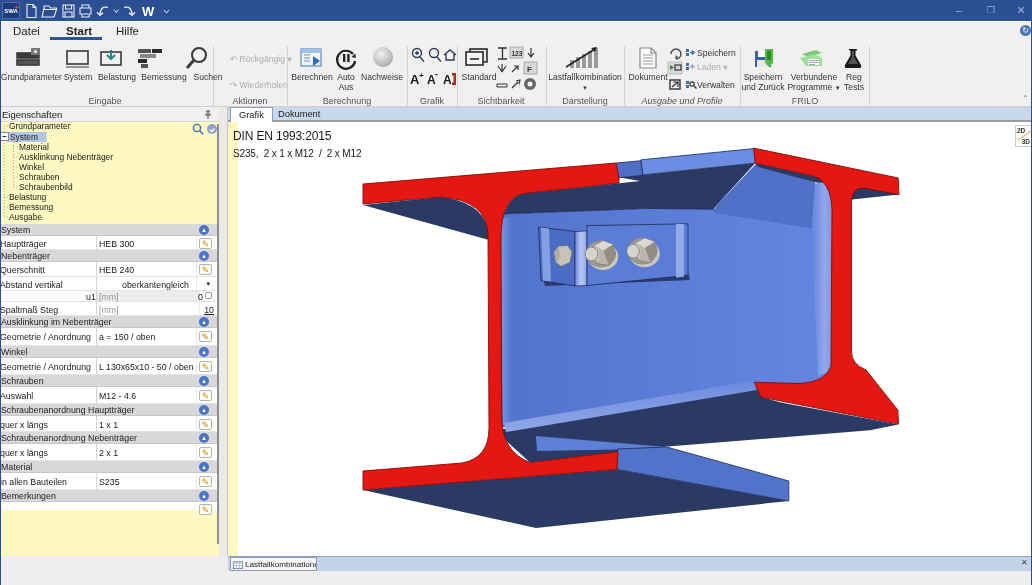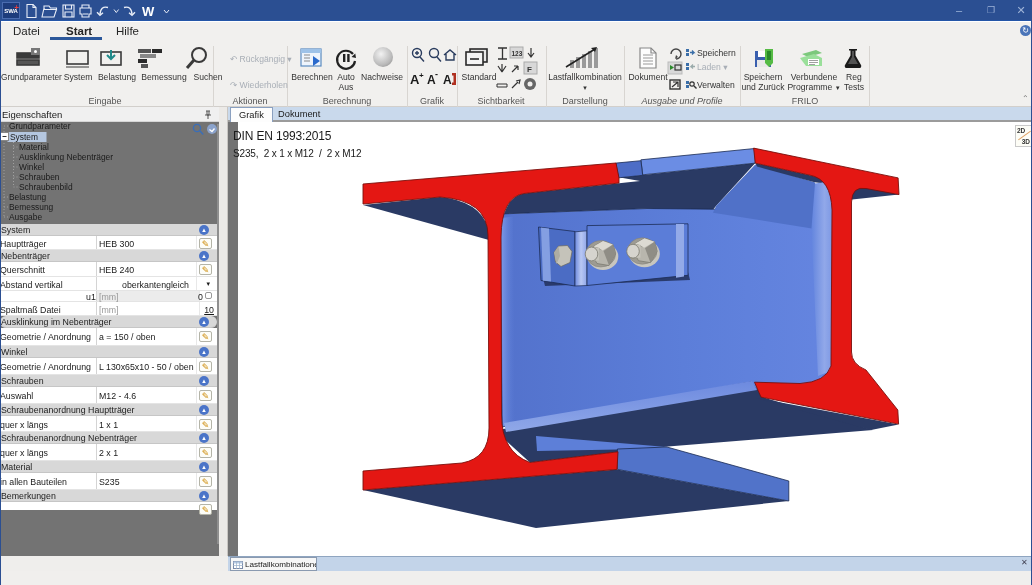--- a/index.html
+++ b/index.html
@@ -18,21 +18,21 @@
   .rtab { position:absolute; top:3px; font-size:11.5px; color:#262626; }
   .rtab.sel { font-weight:bold; }
   .rtabline { position:absolute; left:50px; top:15px; width:52px; height:2.5px; background:#2b579a; }
   .rsep { position:absolute; top:24px; height:62px; width:1px; background:#d8d5d1; }
   .rlabel { position:absolute; top:74px; font-size:9px; color:#555; text-align:center; }
   .rbtnlab { position:absolute; top:50px; font-size:8.6px; color:#333; text-align:center; }
   .rico { position:absolute; }
   .gray { color:#a8aeb6 !important; }
 
   
-  #lpanel { position:absolute; left:0; top:107px; width:238px; height:478px; background:#737373; }
+  #lpanel { position:absolute; left:0; top:107px; width:238px; height:478px; background:#fef9c3; }
   #lphead { position:absolute; left:0; top:0; width:219px; height:15px; background:#f0f0f0; border-bottom:1px solid #d6d6d6; font-size:9.5px; color:#1a1a1a; padding-left:2px; line-height:15px; }
   .treeitem { position:absolute; font-size:8.4px; color:#1a1a1a; white-space:nowrap; line-height:10px; }
   .gridhdr { position:absolute; left:0; width:217px; background:#d8d8d8; font-size:8.8px; color:#1c1c1c; padding-left:1px; border-bottom:1px solid #c6c6c6; }
   .gridrow { position:absolute; left:0; width:217px; font-size:8.8px; color:#1a1a1a; border-bottom:1px solid #e4e4e4; background:#fff; }
   .glab { position:absolute; left:0px; top:2px; white-space:nowrap; }
   .gval { position:absolute; left:99px; top:2px; white-space:nowrap; }
   .gcell { position:absolute; left:96px; top:0; bottom:0; width:101px; border-left:1px solid #d4d4d4; border-right:1px solid #e8e8e8; }
   .chev { position:absolute; right:8px; width:10px; height:10px; border-radius:50%; background:#4a74c8; color:#fff; font-size:6px; text-align:center; line-height:10px; }
   .editic { position:absolute; right:5px; width:13px; height:11px; background:#fdfdf8; border:1px solid #b4b4a8; border-radius:2px; font-size:9px; line-height:10px; text-align:center; color:#cc8800; }
   #lscroll { position:absolute; left:217px; top:124px; width:2px; height:420px; background:#8f8f8f; }
@@ -404,26 +404,26 @@
         <span style="position:absolute;right:7px;top:2.5px;font-size:7px;">▾</span>
       </div>
     <div class="gridrow" style="top:184px;height:11px;">
         <span class="glab" style="left:86px;top:1px;">u1</span>
         <span class="gcell" style="background:#ececec;width:104px;"></span>
         <span class="gval" style="top:1px;color:#999;">[mm]</span>
         <span style="position:absolute;right:14px;top:1px;">0</span>
         <span style="position:absolute;right:5px;top:1px;width:7px;height:7px;background:#fff;border:1px solid #999;border-radius:2px;"></span>
       </div>
     <div class="gridrow" style="top:195px;height:14px;">
-        <span class="glab" style="top:2.5px;">Spaltmaß Datei</span>
+        <span class="glab" style="top:2.5px;">Spaltmaß Steg</span>
         <span class="gcell" style="width:104px;"></span>
         <span class="gval" style="top:2.5px;color:#999;">[mm]</span>
         <span style="position:absolute;right:3px;top:2.5px;text-decoration:underline;">10</span>
       </div>
-    <div class="gridhdr" style="top:209px;height:12px;line-height:12px;border-radius:6px;">Ausklinkung im Nebenträger<span class="chev" style="top:1px;">▲</span></div>
+    <div class="gridhdr" style="top:209px;height:12px;line-height:12px;">Ausklinkung im Nebenträger<span class="chev" style="top:1px;">▲</span></div>
     <div class="gridrow" style="top:221px;height:18px;">
         <span class="glab" style="top:3.5px;">Geometrie / Anordnung</span>
         <span class="gcell"></span>
         <span class="gval" style="top:3.5px;">a = 150 / oben</span>
         <span class="editic" style="top:2.5px;">✎</span>
       </div>
     <div class="gridhdr" style="top:239px;height:12px;line-height:12px;">Winkel<span class="chev" style="top:1px;">▲</span></div>
     <div class="gridrow" style="top:251px;height:17px;">
         <span class="glab" style="top:4px;">Geometrie / Anordnung</span>
         <span class="gcell"></span>

